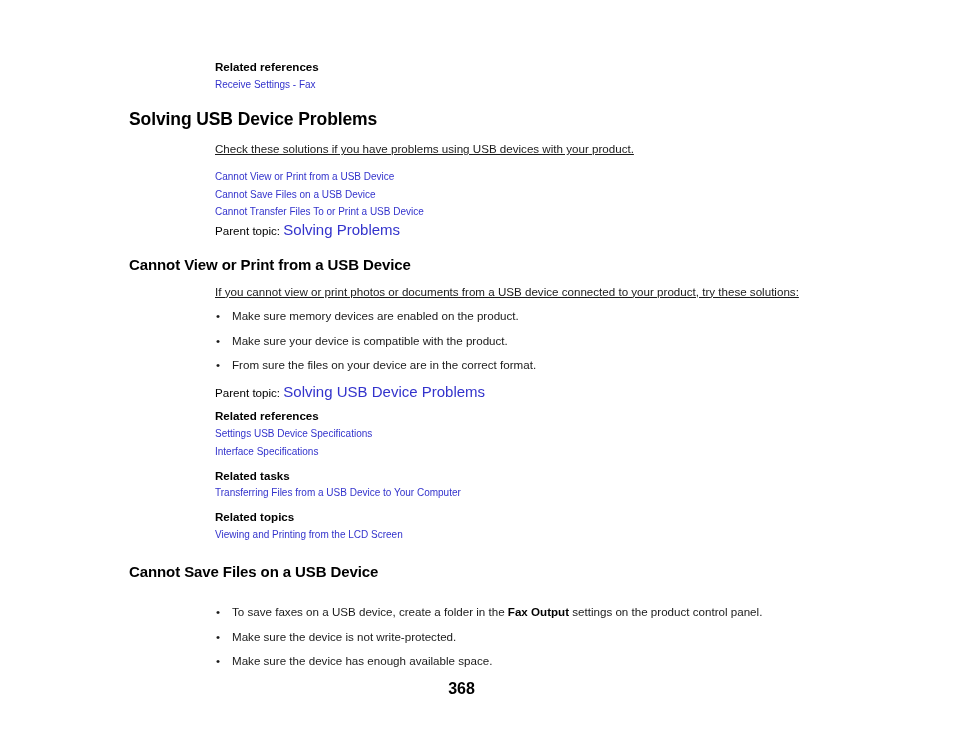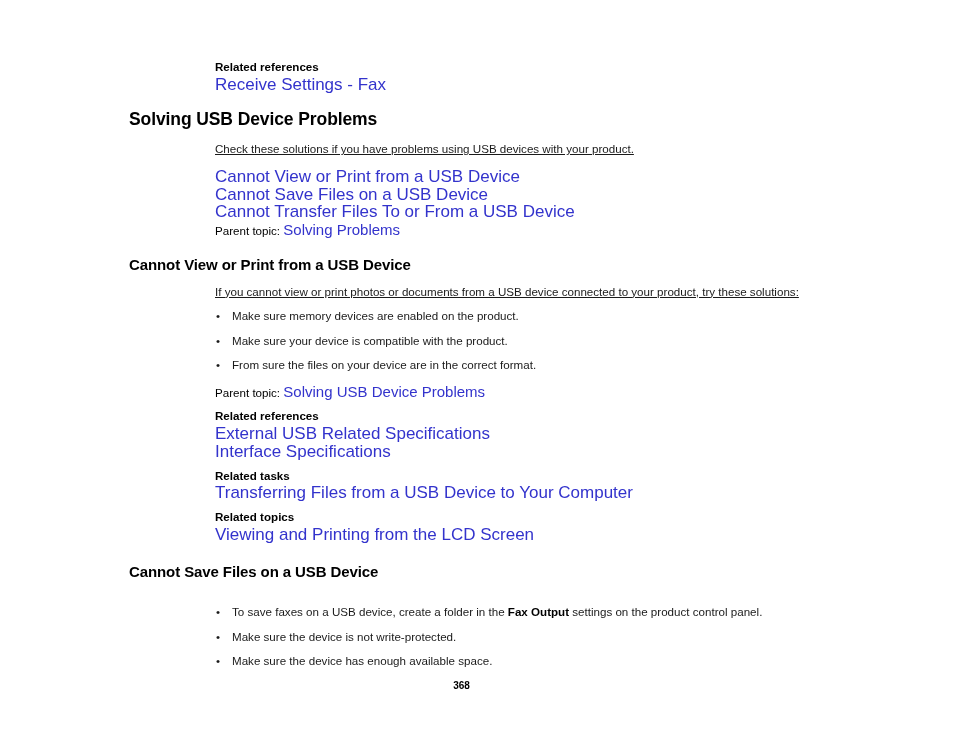--- a/index.html
+++ b/index.html
@@ -49,21 +49,21 @@
   
   .para {
     font-size: 11.6px;
     line-height: 14.5px;
     color: #1a1a1a;
     text-decoration: underline;
   }
 
   
   .link {
-    font-size: 17px;
+    font-size: 10px;
     line-height: 17.7px;
     color: #3333cc;
     text-decoration: none;
     display: block;
     cursor: pointer;
     width: max-content;
   }
   .link-inline {
     font-size: 15px;
     color: #3333cc;
@@ -119,21 +119,21 @@
   .gap-20 { height: 20px; }
   .gap-top { height: 58px; }
 
   
   .page-number {
     position: absolute;
     left: 0;
     right: 0;
     top: 680px;
     text-align: center;
-    font-size: 10px;
+    font-size: 16px;
     font-weight: bold;
     color: #000;
   }
 </style>
 </head>
 <body>
 
 <div class="page">
 
   <div class="gap-top"></div>
@@ -149,21 +149,21 @@
 
   <div class="gap-13"></div>
 
   <div class="body-col">
     <div class="para">Check these solutions if you have problems using USB devices with your product.</div>
 
     <div class="gap-11"></div>
 
     <a class="link">Cannot View or Print from a USB Device</a>
     <a class="link">Cannot Save Files on a USB Device</a>
-    <a class="link">Cannot Transfer Files To or From a USB Device</a>
+    <a class="link">Cannot Transfer Files To or Print a USB Device</a>
 
     <div class="parent-row">
       <span class="pt-label">Parent topic:</span>
       <a class="link-inline">Solving Problems</a>
     </div>
   </div>
 
   <div class="gap-16"></div>
 
   <div class="h2-col h2">Cannot View or Print from a USB Device</div>
@@ -191,21 +191,21 @@
     <div class="gap-10"></div>
 
     <div class="parent-row">
       <span class="pt-label">Parent topic:</span>
       <a class="link-inline">Solving USB Device Problems</a>
     </div>
 
     <div class="gap-6"></div>
 
     <div class="rel-label">Related references</div>
-    <a class="link">External USB Related Specifications</a>
+    <a class="link">Settings USB Device Specifications</a>
     <a class="link">Interface Specifications</a>
 
     <div class="gap-6"></div>
 
     <div class="rel-label">Related tasks</div>
     <a class="link">Transferring Files from a USB Device to Your Computer</a>
 
     <div class="gap-6"></div>
 
     <div class="rel-label">Related topics</div>

